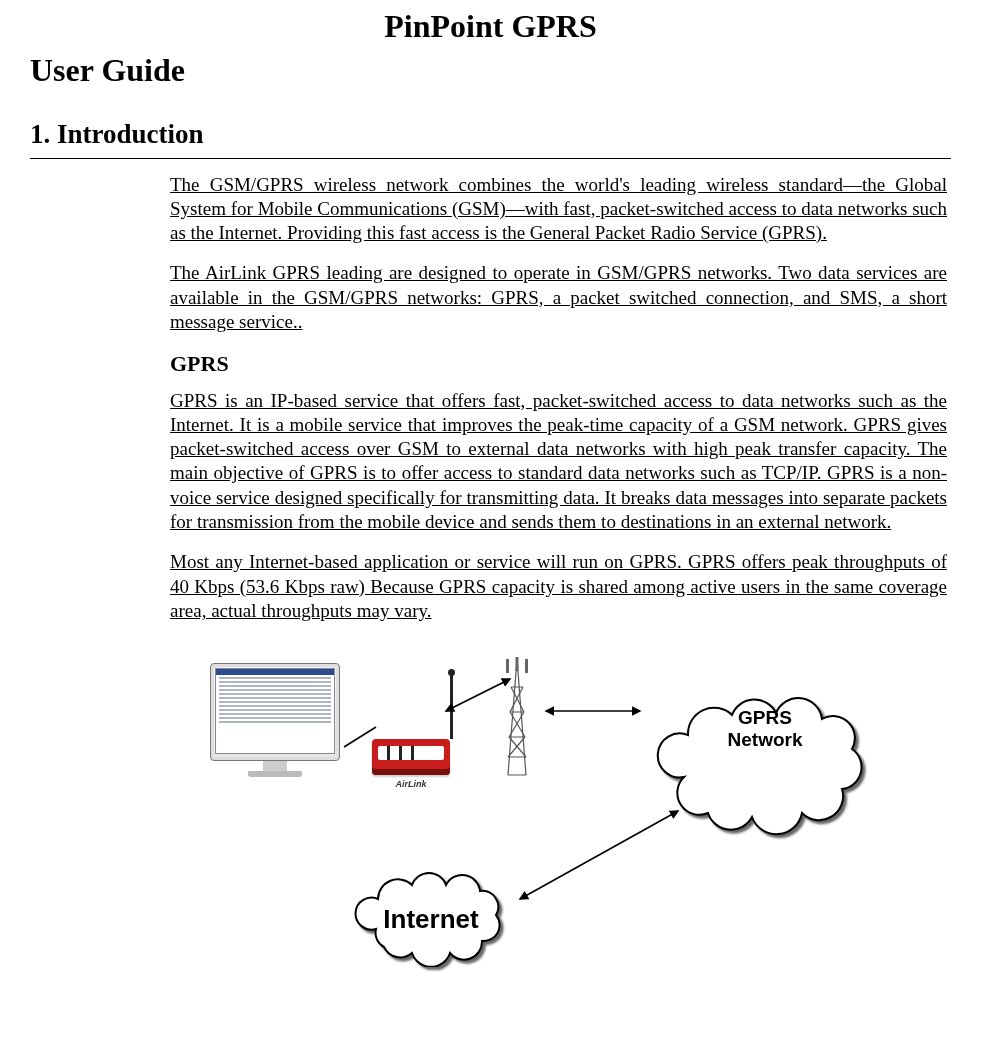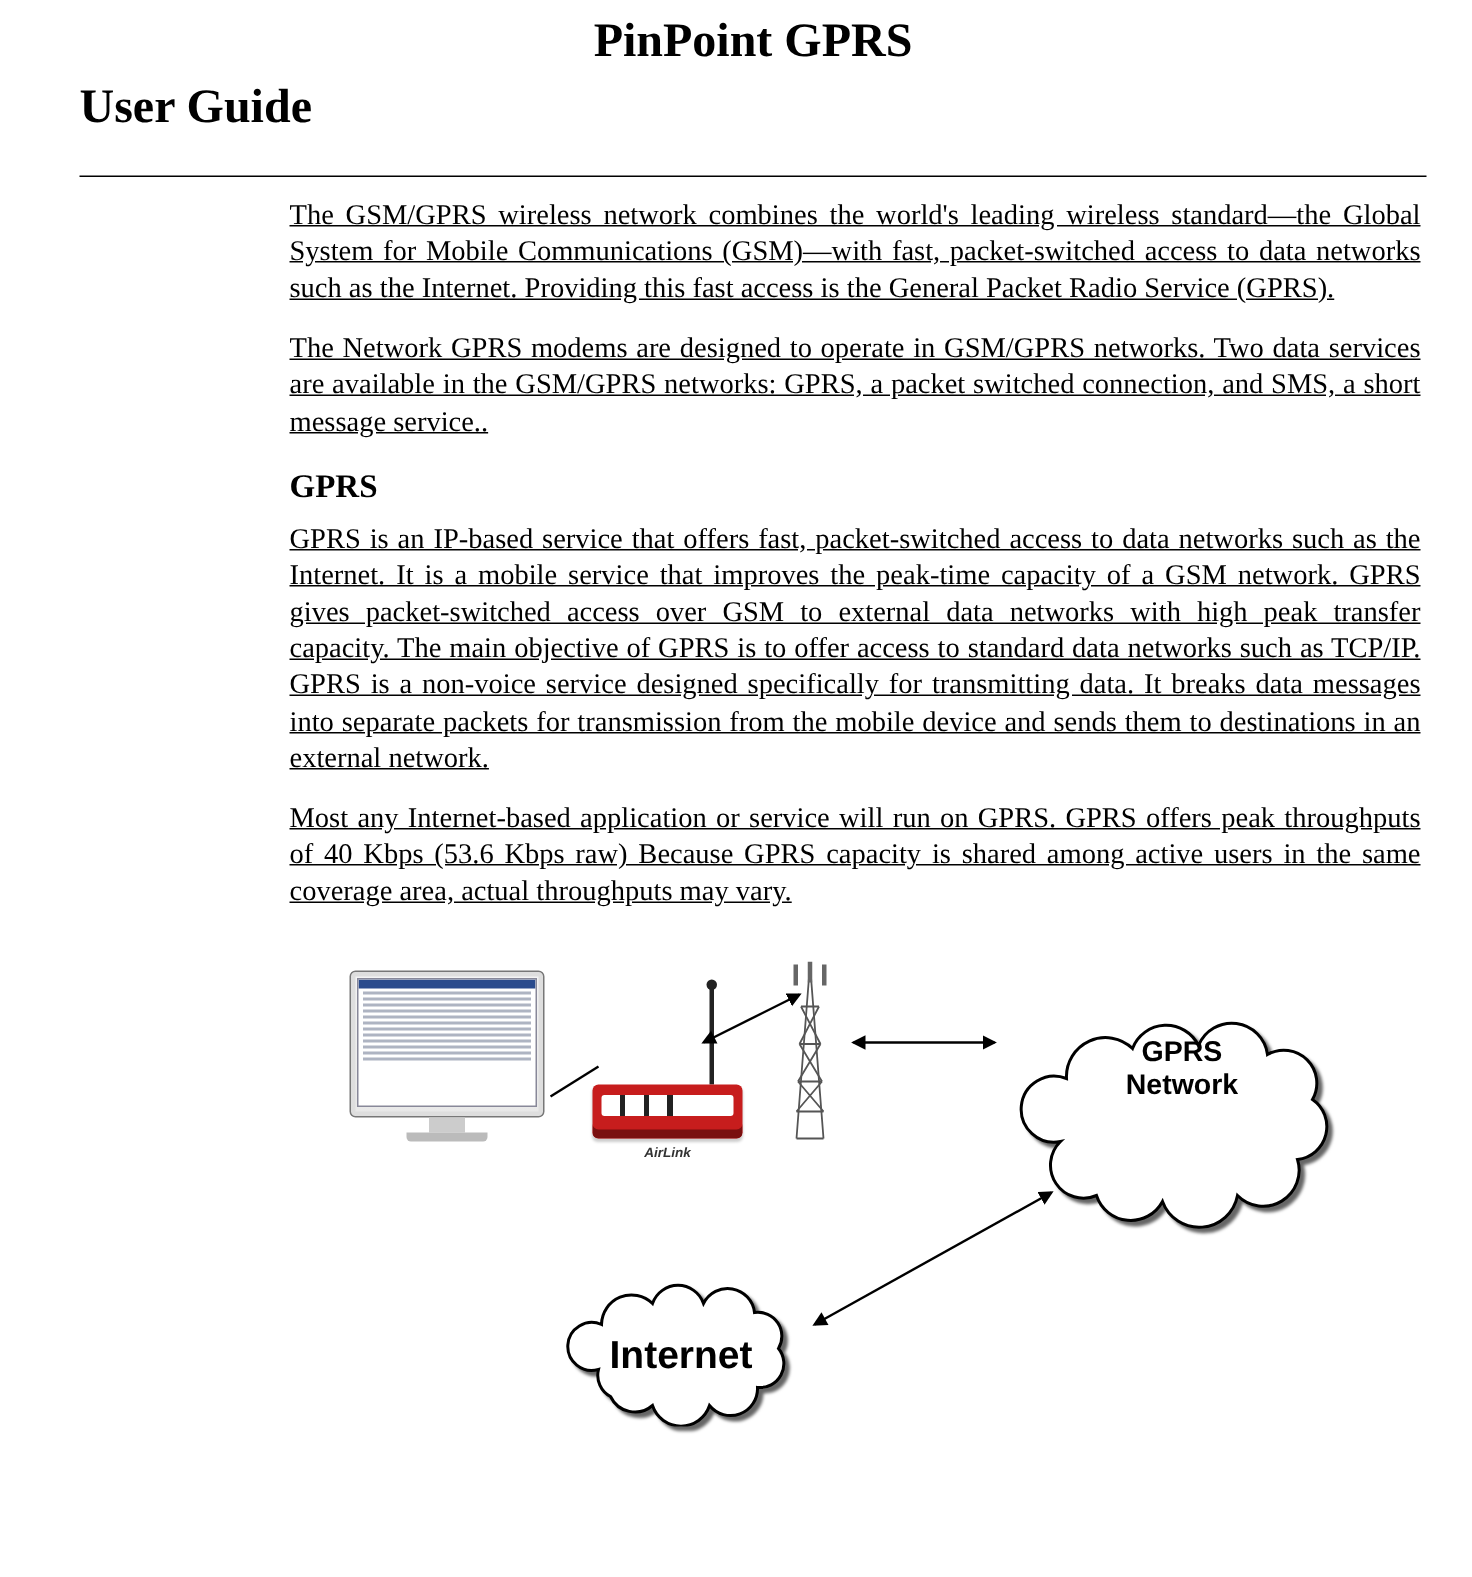--- a/index.html
+++ b/index.html
@@ -2,21 +2,21 @@
 <html><head>
 <meta charset="utf-8">
 <style>
   html,body{margin:0;padding:0;background:#fff;color:#000;}
   body{
     width:981px;
     font-family:"Georgia","Century Schoolbook","Times New Roman",serif;
     font-size:19px;
     line-height:1.28;
   }
-  .page{padding:0 30px 40px 30px;margin-left:23px;}
+  .page{padding:0 30px 40px 30px;}
   .doc-title{
     text-align:center;
     font-weight:bold;
     font-size:32px;
     line-height:1.25;
     margin:6px 0 4px 0;
   }
   .doc-subtitle{
     text-align:left;
     font-weight:bold;
@@ -47,21 +47,21 @@
   .mon-bar{height:6px;background:#2a4b8d;}
   .mon-lines{padding:2px 3px;}
   .mon-lines div{height:2px;background:#aeb4c2;margin-bottom:2px;}
   .mon-stand{width:24px;height:10px;background:#ccc;margin:0 auto;}
   .mon-base{width:54px;height:6px;background:#bbb;margin:0 auto;border-radius:0 0 3px 3px;}
   
   .modem{left:202px;top:86px;}
   .mod-ant{position:absolute;left:78px;top:-64px;width:3px;height:64px;background:#222;}
   .mod-ant::after{content:"";position:absolute;left:-2px;top:-6px;width:7px;height:7px;background:#222;border-radius:50%;}
   .mod-body{
-    width:100px;height:36px;background:#c71d1d;border-radius:4px;
+    width:78px;height:36px;background:#c71d1d;border-radius:4px;
     box-shadow:inset 0 -6px 0 #7a0f0f, 0 2px 2px rgba(0,0,0,.2);
     position:relative;
   }
   .mod-face{position:absolute;left:6px;top:7px;right:6px;height:14px;
     background:linear-gradient(90deg,#fff 0 14%,#222 14% 18%,#fff 18% 32%,#222 32% 36%,#fff 36% 50%,#222 50% 54%,#fff 54% 100%);
     border-radius:2px;}
   .mod-label{position:absolute;left:0;right:0;bottom:-14px;text-align:center;font:italic 700 9px/1 Arial,sans-serif;color:#333;}
   
   .tower{left:332px;top:4px;width:30px;height:120px;}
   .tower svg{width:30px;height:120px;display:block;}
@@ -79,25 +79,30 @@
   .arrow-svg{position:absolute;overflow:visible;}
 </style>
 </head>
 <body>
 
 <div class="page">
 
   <div class="doc-title">PinPoint GPRS</div>
   <div class="doc-subtitle">User Guide</div>
 
+  <div class="section-heading">
+    <span>1.</span>
+    <span> </span>
+    <span>Introduction</span>
+  </div>
   <hr class="rule">
 
   <div class="body-col">
     <p class="para">The GSM/GPRS wireless network combines the world's leading wireless standard—the Global System for Mobile Communications (GSM)—with fast, packet-switched access to data networks such as the Internet. Providing this fast access is the General Packet Radio Service (GPRS).</p>
-    <p class="para">The Network GPRS modems are designed to operate in GSM/GPRS networks. Two data services are available in the GSM/GPRS networks: GPRS, a packet switched connection, and SMS, a short message service..</p>
+    <p class="para">The AirLink GPRS leading are designed to operate in GSM/GPRS networks. Two data services are available in the GSM/GPRS networks: GPRS, a packet switched connection, and SMS, a short message service..</p>
     <div class="sub-heading">GPRS</div>
     <p class="para">GPRS is an IP-based service that offers fast, packet-switched access to data networks such as the Internet. It is a mobile service that improves the peak-time capacity of a GSM network. GPRS gives packet-switched access over GSM to external data networks with high peak transfer capacity. The main objective of GPRS is to offer access to standard data networks such as TCP/IP. GPRS is a non-voice service designed specifically for transmitting data. It breaks data messages into separate packets for transmission from the mobile device and sends them to destinations in an external network.</p>
     <p class="para">Most any Internet-based application or service will run on GPRS. GPRS offers peak throughputs of 40 Kbps (53.6 Kbps raw) Because GPRS capacity is shared among active users in the same coverage area, actual throughputs may vary.</p>
   </div>
 
   <div class="figure">
 
     <div class="fig-item monitor">
       <div class="mon-screen">
         <div class="mon-win">

